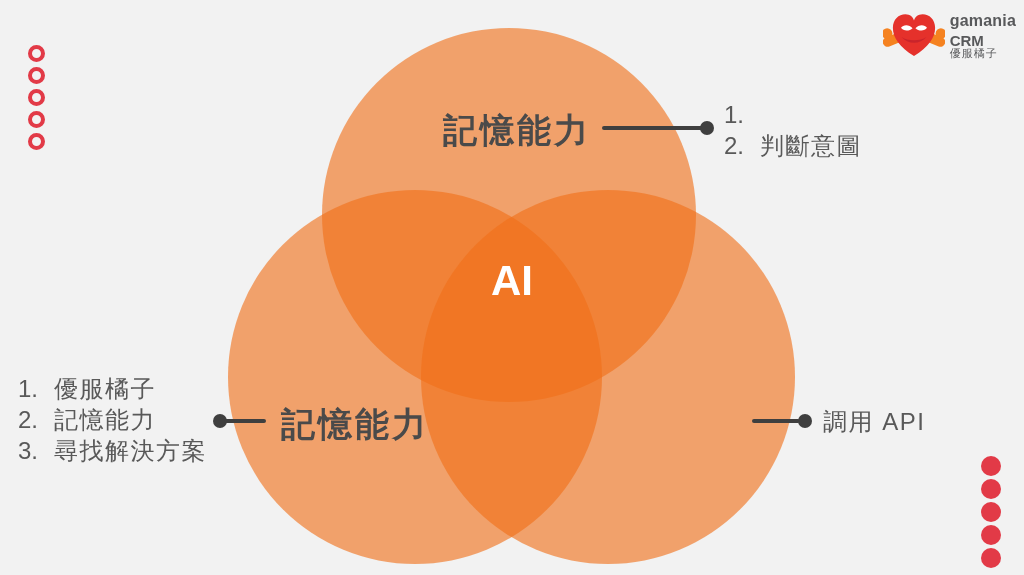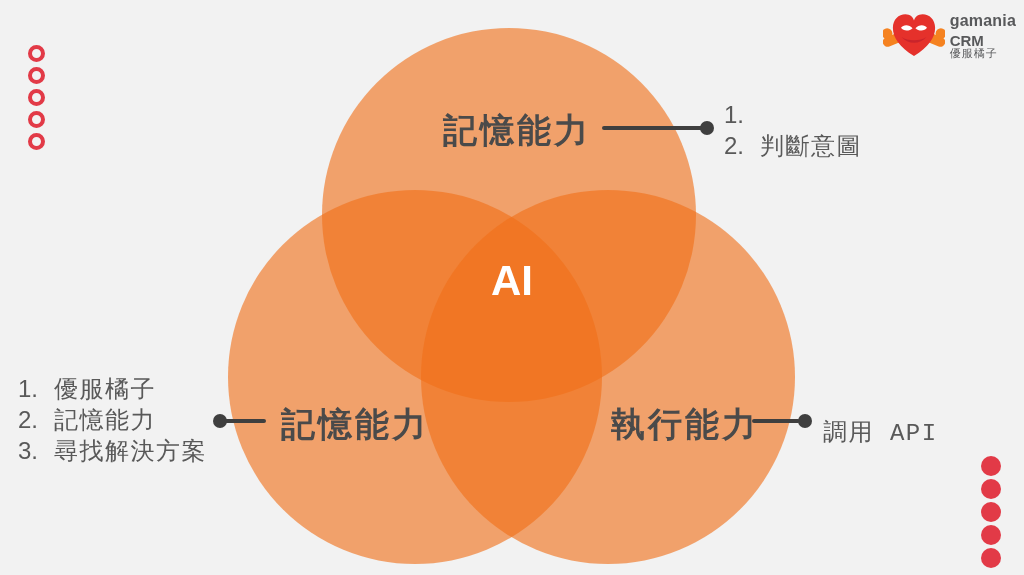--- a/index.html
+++ b/index.html
@@ -51,21 +51,21 @@
   .cl-reasoning{left:224px;top:419px;width:42px;}
   .cl-execution{left:752px;top:419px;width:48px;}
   .cd-execution{left:798px;top:414px;}
   
   .ann{
     position:absolute;font-size:24px;line-height:31px;
     color:var(--annotation-text);letter-spacing:1.5px;white-space:nowrap;
   }
   .ann-memory{left:724px;top:99px;}
   .ann-reasoning{left:18px;top:373px;}
-  .ann-execution{left:823px;top:418px;font-family:Liberation Mono, monospace;}
+  .ann-execution{left:823px;top:406px;}
   .ann-row{display:flex;}
   .ann-num{width:26px;flex:none;margin-right:10px;letter-spacing:0;}
   
   .logo{position:absolute;top:9px;right:8px;display:flex;align-items:center;}
   .logo-heart{margin-top:2px;margin-right:5px;}
   .logo-text{line-height:1;}
   .brand-name{font-size:16px;font-weight:700;color:var(--brand-text);letter-spacing:0.2px;}
   .brand-product{font-size:15px;font-weight:700;color:var(--brand-text);margin-top:4px;}
   .brand-sub{font-size:11px;font-weight:400;color:var(--brand-text);letter-spacing:1px;}
   .heart-shadow{fill:#C9242B;}
@@ -93,21 +93,20 @@
       <div class="ring"></div>
       <div class="ring"></div>
     </div>
 
   <div class="circle c-memory"></div>
   <div class="circle c-reasoning"></div>
   <div class="circle c-execution"></div>
 
   <div class="circle-label l-memory">記憶能力</div>
   <div class="circle-label l-reasoning">記憶能力</div>
-  <div class="circle-label l-execution">執行能力</div>
 
   <div class="center-label">
     <div>AI</div>
   </div>
 
   <div class="connector-line cl-memory"></div>
   <div class="connector-dot cd-memory"></div>
 
   <div class="connector-dot cd-reasoning"></div>
   <div class="connector-line cl-reasoning"></div>

